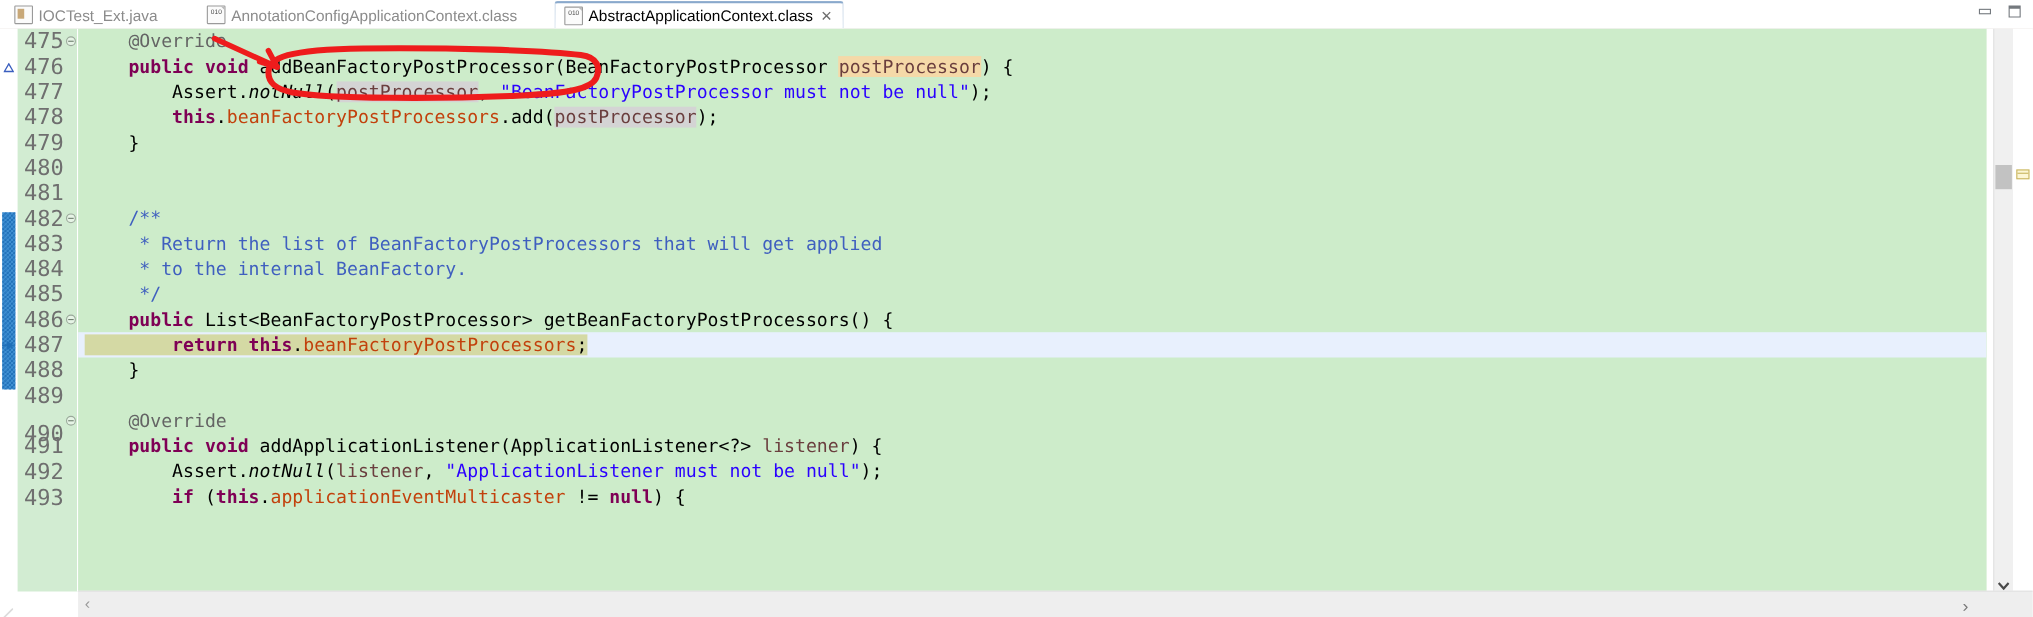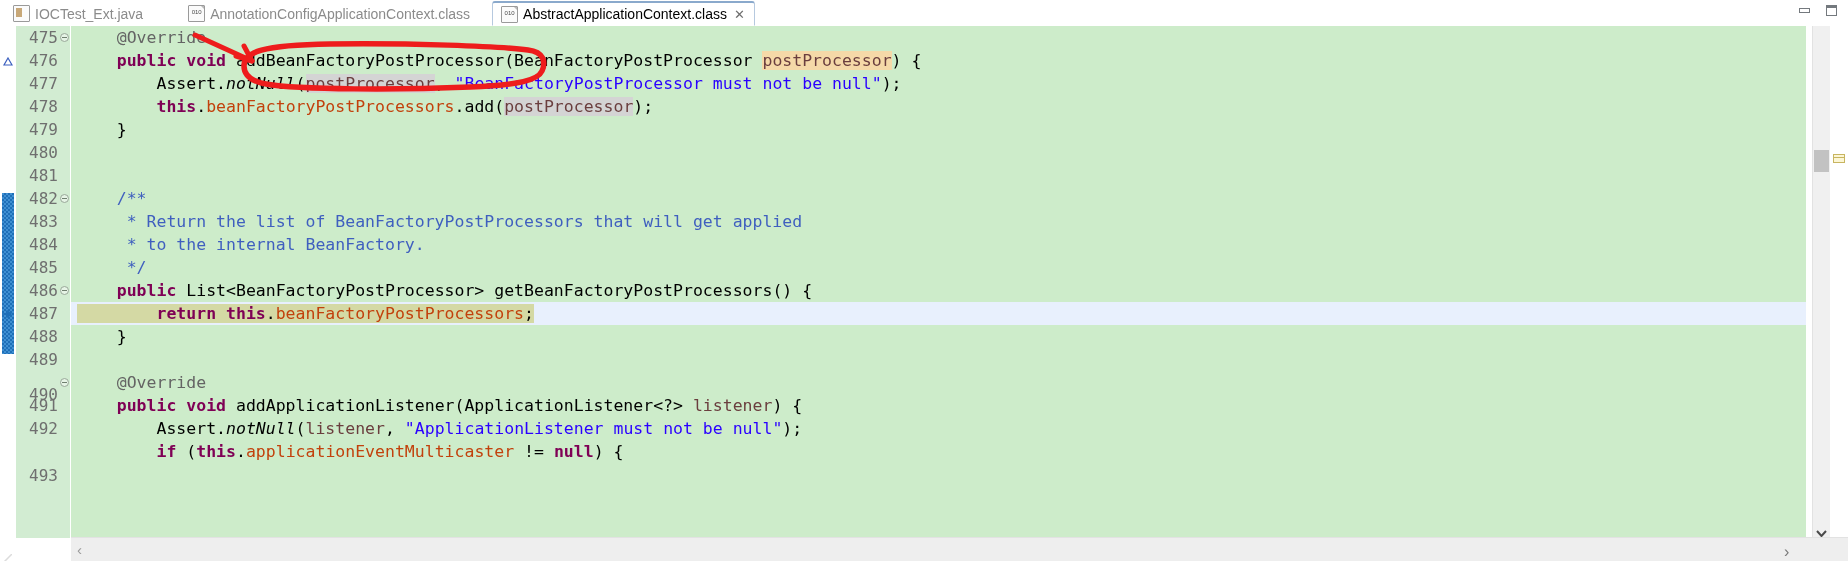--- a/index.html
+++ b/index.html
@@ -165,21 +165,21 @@
     width: 54px; height: 512px;
     background: #d2ecd2;
     border-right: 1px solid #ffffff;
   }
   .gnum {
     position: absolute;
     right: 12px;
     width: 44px;
     text-align: right;
     font-family: "DejaVu Sans Mono", monospace;
-    font-size: 16px;
+    font-size: 20px;
     color: #6f6f6f;
     line-height: 23px;
     height: 23px;
   }
   .fold {
     position: absolute;
     right: 1px;
     width: 9px; height: 9px;
     border: 1px solid #9aa89a;
     border-radius: 50%;
@@ -342,21 +342,21 @@
     <div class="tab" style="margin-left:4px;">
       <span class="tab-icon ico-java"></span>
       <span class="tab-label">IOCTest_Ext.java</span>
     </div>
 
     <div class="tab" style="margin-left:26px;">
       <span class="tab-icon ico-class">010<i class="c-corner"></i></span>
       <span class="tab-label">AnnotationConfigApplicationContext.class</span>
     </div>
 
-    <div class="tab active" style="margin-left:12px;">
+    <div class="tab active" style="margin-left:24px;">
       <span class="tab-icon ico-class">010<i class="c-corner"></i></span>
       <span class="tab-label">AbstractApplicationContext.class</span>
       <span class="tab-close">✕</span>
     </div>
 
     <div class="winbtns">
       <span class="wb wb-min"></span>
       <span class="wb wb-max"></span>
     </div>
   </div>
@@ -389,21 +389,21 @@
       <div class="gnum" style="top:184px;">483</div>
       <div class="gnum" style="top:207px;">484</div>
       <div class="gnum" style="top:230px;">485</div>
       <div class="gnum" style="top:253px;">486</div>
       <div class="gnum" style="top:276px;">487</div>
       <div class="gnum" style="top:299px;">488</div>
       <div class="gnum" style="top:322px;">489</div>
       <div class="gnum" style="top:345px;margin-top:12px;">490</div>
       <div class="gnum" style="top:368px;">491</div>
       <div class="gnum" style="top:391px;">492</div>
-      <div class="gnum" style="top:438px;text-align:right;">493</div>
+      <div class="gnum" style="top:415px;text-align:right;">493</div>
 
       <div class="fold" style="top:7px;"></div>
       <div class="fold" style="top:168px;"></div>
       <div class="fold" style="top:260px;"></div>
       <div class="fold" style="top:352px;"></div>
     </div>
 
     <div class="codearea">
 
       <div class="codeline" style="top:0px;"><span class="anno">    @Override</span></div>

